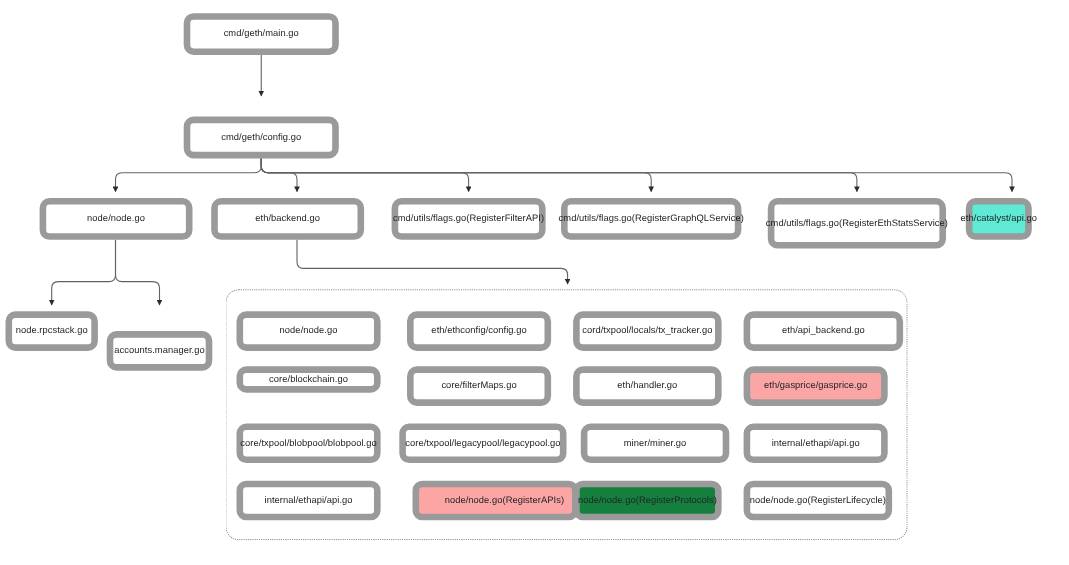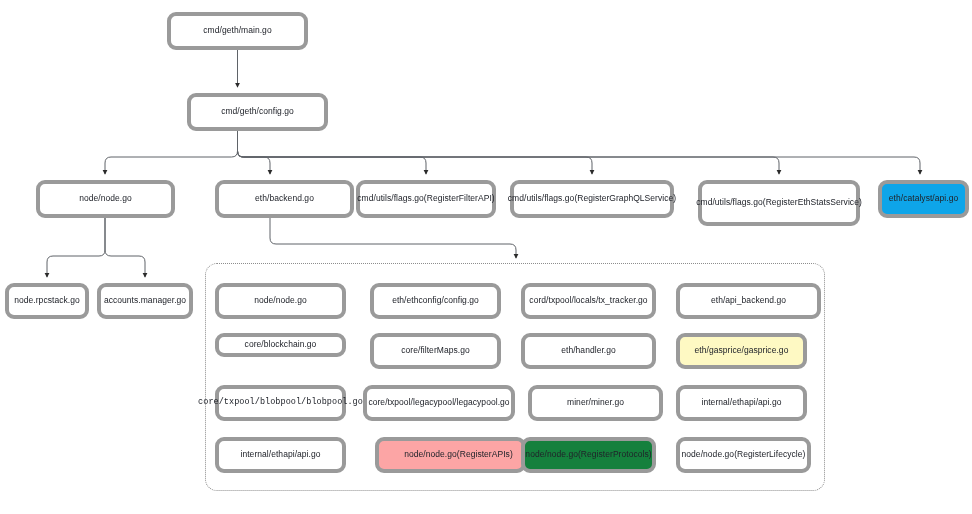--- a/index.html
+++ b/index.html
@@ -22,21 +22,21 @@
     left: 0;
     top: 0;
     width: 972px;
     height: 514px;
     pointer-events: none;
   }
   .node {
     position: absolute;
     box-sizing: border-box;
     background: #ffffff;
-    border: 4px solid #15803d;
+    border: 6px solid #15803d;
     border-radius: 9px;
     display: flex;
     align-items: center;
     justify-content: center;
     text-align: center;
     color: #20232a;
     font-size: 8.5px;
     line-height: 1.15;
     letter-spacing: 0.05px;
     padding: 2px 4px;
@@ -74,45 +74,45 @@
         <path d="M 270 218 L 270 238 Q 270 244 276 244 L 510 244 Q 516 244 516 250 L 516 258" marker-end="url(#arrow)" stroke="#5f6368"></path>
       </g>
   </svg>
 
   <div class="group-box" style="left: 205px; top: 263px; width: 620px; height: 228px; border-color: rgb(141, 141, 141);"></div>
 
   <div id="node-layer">
       <div class="node" style="left: 167px; top: 12px; width: 141px; height: 38px; border-color: rgb(154, 154, 154); background: rgb(255, 255, 255); color: rgb(32, 35, 42);">
         <span>cmd/geth/main.go</span>
       </div>
-      <div class="node" style="left: 167px; top: 93px; width: 141px; height: 38px; border-color: rgb(154, 154, 154); background: rgb(255, 255, 255); color: rgb(32, 35, 42); margin-left: 20px;">
+      <div class="node" style="left: 167px; top: 106px; width: 141px; height: 38px; border-color: rgb(154, 154, 154); background: rgb(255, 255, 255); color: rgb(32, 35, 42);">
         <span>cmd/geth/config.go</span>
       </div>
       <div class="node" style="left: 36px; top: 180px; width: 139px; height: 38px; border-color: rgb(154, 154, 154); background: rgb(255, 255, 255); color: rgb(32, 35, 42);">
         <span>node/node.go</span>
       </div>
-      <div class="node" style="left: 215px; top: 180px; width: 139px; height: 38px; border-color: rgb(154, 154, 154); background: rgb(255, 255, 255); color: rgb(32, 35, 42);">
+      <div class="node" style="left: 192px; top: 180px; width: 139px; height: 38px; border-color: rgb(154, 154, 154); background: rgb(255, 255, 255); color: rgb(32, 35, 42);">
         <span>eth/backend.go</span>
       </div>
       <div class="node" style="left: 356px; top: 180px; width: 140px; height: 38px; border-color: rgb(154, 154, 154); background: rgb(255, 255, 255); color: rgb(32, 35, 42);">
         <span>cmd/utils/flags.go(RegisterFilterAPI)</span>
       </div>
       <div class="node" style="left: 510px; top: 180px; width: 164px; height: 38px; border-color: rgb(154, 154, 154); background: rgb(255, 255, 255); color: rgb(32, 35, 42);">
         <span>cmd/utils/flags.go(RegisterGraphQLService)</span>
       </div>
       <div class="node" style="left: 698px; top: 180px; width: 162px; height: 46px; border-color: rgb(154, 154, 154); background: rgb(255, 255, 255); color: rgb(32, 35, 42);">
         <span>cmd/utils/flags.go(RegisterEthStatsService)</span>
       </div>
-      <div class="node" style="left: 878px; top: 180px; width: 91px; height: 38px; border-color: rgb(154, 154, 154); background: #0ea5e9; color: rgb(32, 35, 42);">
+      <div class="node" style="left: 878px; top: 180px; width: 60px; height: 38px; border-color: rgb(154, 154, 154); background: #5eead4; color: rgb(32, 35, 42);">
         <span>eth/catalyst/api.go</span>
       </div>
       <div class="node" style="left: 5px; top: 283px; width: 84px; height: 36px; border-color: rgb(154, 154, 154); background: rgb(255, 255, 255); color: rgb(32, 35, 42);">
         <span>node.rpcstack.go</span>
       </div>
-      <div class="node" style="left: 97px; top: 283px; width: 96px; height: 36px; border-color: rgb(154, 154, 154); background: rgb(255, 255, 255); color: rgb(32, 35, 42);">
+      <div class="node" style="left: 97px; top: 301px; width: 96px; height: 36px; border-color: rgb(154, 154, 154); background: rgb(255, 255, 255); color: rgb(32, 35, 42);">
         <span>accounts.manager.go</span>
       </div>
       <div class="node" style="left: 215px; top: 283px; width: 131px; height: 36px; border-color: rgb(154, 154, 154); background: rgb(255, 255, 255); color: rgb(32, 35, 42);">
         <span>node/node.go</span>
       </div>
       <div class="node" style="left: 370px; top: 283px; width: 131px; height: 36px; border-color: rgb(154, 154, 154); background: rgb(255, 255, 255); color: rgb(32, 35, 42);">
         <span>eth/ethconfig/config.go</span>
       </div>
       <div class="node" style="left: 521px; top: 283px; width: 135px; height: 36px; border-color: rgb(154, 154, 154); background: rgb(255, 255, 255); color: rgb(32, 35, 42);">
         <span>cord/txpool/locals/tx_tracker.go</span>
@@ -122,24 +122,24 @@
       </div>
       <div class="node" style="left: 215px; top: 333px; width: 131px; height: 24px; border-color: rgb(154, 154, 154); background: rgb(255, 255, 255); color: rgb(32, 35, 42);">
         <span>core/blockchain.go</span>
       </div>
       <div class="node" style="left: 370px; top: 333px; width: 131px; height: 36px; border-color: rgb(154, 154, 154); background: rgb(255, 255, 255); color: rgb(32, 35, 42);">
         <span>core/filterMaps.go</span>
       </div>
       <div class="node" style="left: 521px; top: 333px; width: 135px; height: 36px; border-color: rgb(154, 154, 154); background: rgb(255, 255, 255); color: rgb(32, 35, 42);">
         <span>eth/handler.go</span>
       </div>
-      <div class="node" style="left: 676px; top: 333px; width: 131px; height: 36px; border-color: rgb(154, 154, 154); background: #fef9c3; color: rgb(32, 35, 42);">
+      <div class="node" style="left: 676px; top: 333px; width: 131px; height: 36px; border-color: rgb(154, 154, 154); background: #fca5a5; color: rgb(32, 35, 42);">
         <span>eth/gasprice/gasprice.go</span>
       </div>
-      <div class="node" style="left: 215px; top: 385px; width: 131px; height: 36px; border-color: rgb(154, 154, 154); background: rgb(255, 255, 255); color: rgb(32, 35, 42); font-family: Liberation Mono, monospace;">
+      <div class="node" style="left: 215px; top: 385px; width: 131px; height: 36px; border-color: rgb(154, 154, 154); background: rgb(255, 255, 255); color: rgb(32, 35, 42);">
         <span>core/txpool/blobpool/blobpool.go</span>
       </div>
       <div class="node" style="left: 363px; top: 385px; width: 152px; height: 36px; border-color: rgb(154, 154, 154); background: rgb(255, 255, 255); color: rgb(32, 35, 42); justify-content: center;">
         <span>core/txpool/legacypool/legacypool.go</span>
       </div>
       <div class="node" style="left: 528px; top: 385px; width: 135px; height: 36px; border-color: rgb(154, 154, 154); background: rgb(255, 255, 255); color: rgb(32, 35, 42);">
         <span>miner/miner.go</span>
       </div>
       <div class="node" style="left: 676px; top: 385px; width: 131px; height: 36px; border-color: rgb(154, 154, 154); background: rgb(255, 255, 255); color: rgb(32, 35, 42);">
         <span>internal/ethapi/api.go</span>

